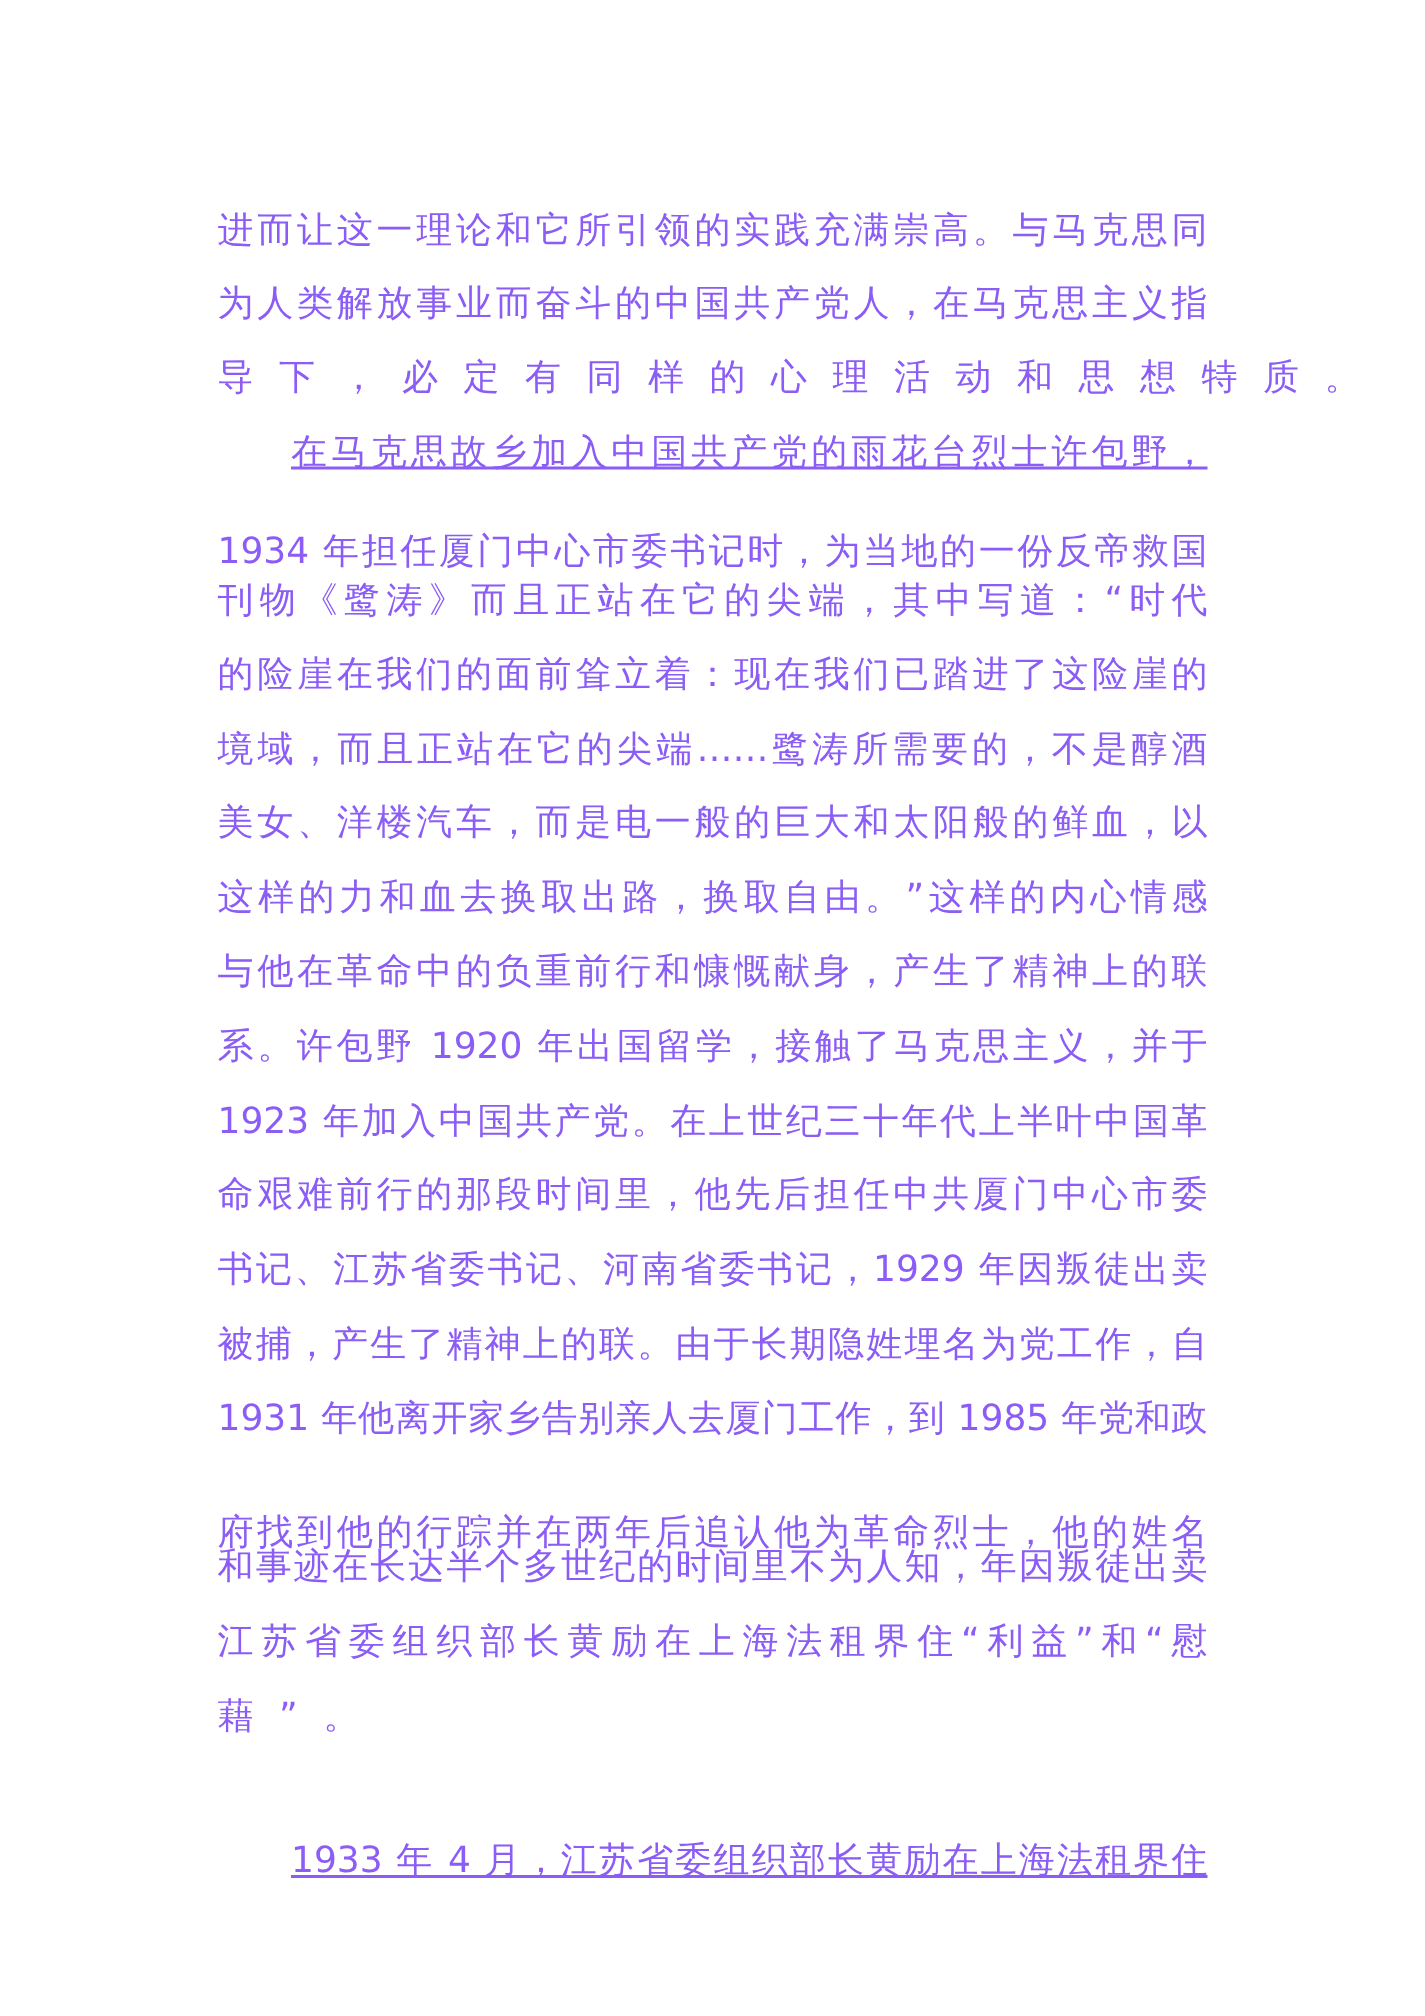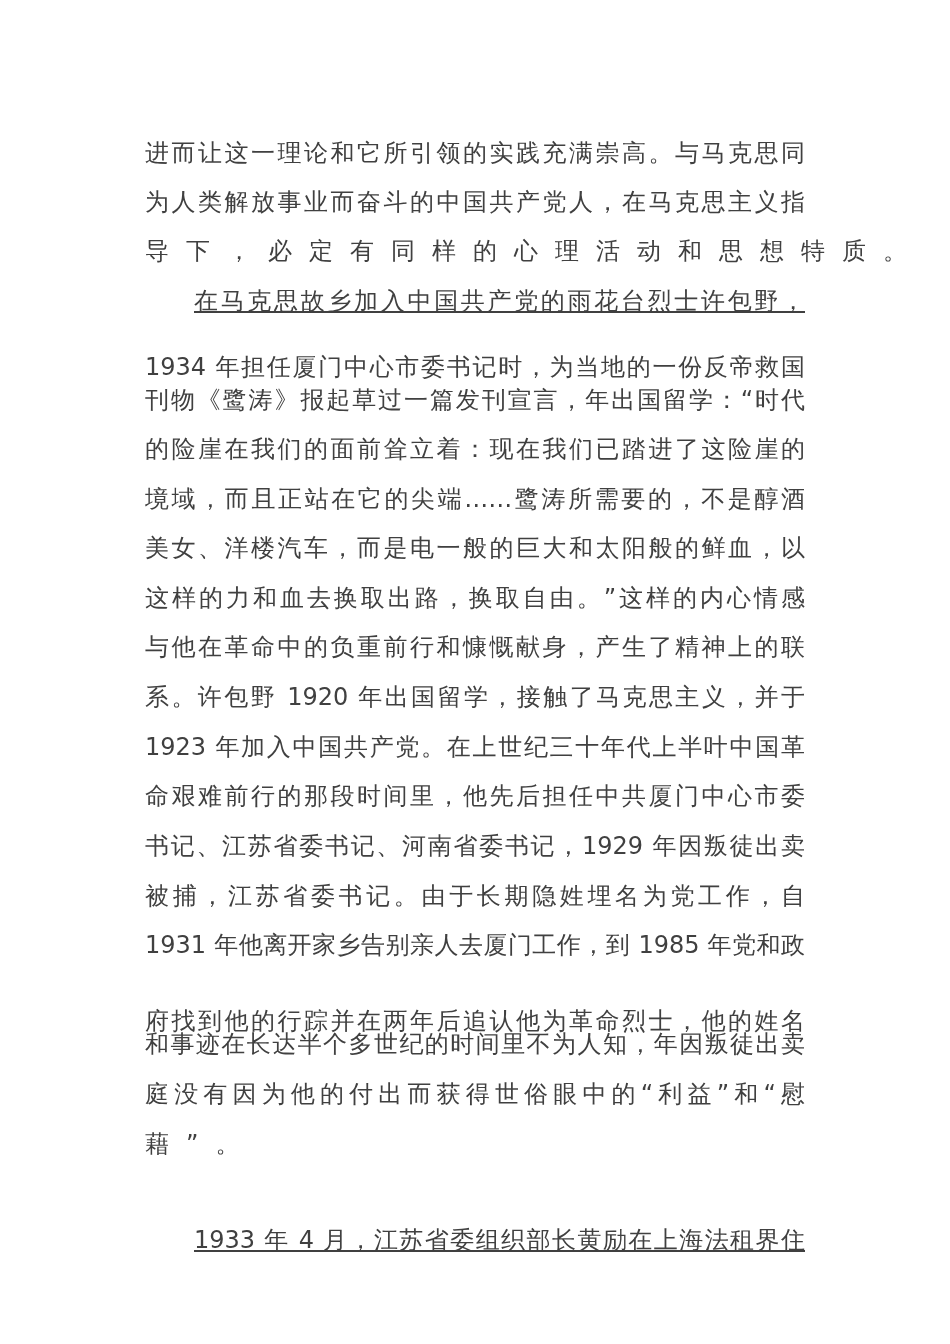--- a/index.html
+++ b/index.html
@@ -6,51 +6,51 @@
   body { width:950px; height:1344px; position:relative; overflow:hidden; }
   .page { position:absolute; left:0; top:0; width:950px; height:1344px; background:#fff; }
   .line {
     position:absolute;
     left:145px;
     width:660px;
     height:30px;
     font-family: "DejaVu Sans", sans-serif;
     font-size:24px;
     line-height:30px;
-    color:#404040;
+    color:#8b5cf6;
     white-space:nowrap;
     text-align:justify;
     text-align-last:justify;
     letter-spacing:0;
   }
   .line.last { text-align-last:left; letter-spacing:17px; }
   .line.indent { left:194px; width:611px;text-decoration:underline; }
 </style>
 </head>
 <body>
 
 <div class="page">
 
   <div class="line" style="top:138px">进而让这一理论和它所引领的实践充满崇高。与马克思同</div>
   <div class="line" style="top:187px">为人类解放事业而奋斗的中国共产党人，在马克思主义指</div>
   <div class="line last" style="top:236px; letter-spacing:17px">导下，必定有同样的心理活动和思想特质。</div>
 
   <div class="line indent" style="top:286px">在马克思故乡加入中国共产党的雨花台烈士许包野，</div>
   <div class="line" style="top:352px">1934 年担任厦门中心市委书记时，为当地的一份反帝救国</div>
-  <div class="line" style="top:385px">刊物《鹭涛》报起草过一篇发刊宣言，年出国留学：“时代</div>
+  <div class="line" style="top:385px">刊物《鹭涛》而且正站在它的尖端，其中写道：“时代</div>
   <div class="line" style="top:434px">的险崖在我们的面前耸立着：现在我们已踏进了这险崖的</div>
   <div class="line" style="top:533px">美女、洋楼汽车，而是电一般的巨大和太阳般的鲜血，以</div>
   <div class="line" style="top:484px">境域，而且正站在它的尖端……鹭涛所需要的，不是醇酒</div>
   <div class="line" style="top:583px">这样的力和血去换取出路，换取自由。”这样的内心情感</div>
   <div class="line" style="top:632px">与他在革命中的负重前行和慷慨献身，产生了精神上的联</div>
   <div class="line" style="top:682px">系。许包野 1920 年出国留学，接触了马克思主义，并于</div>
   <div class="line" style="top:732px">1923 年加入中国共产党。在上世纪三十年代上半叶中国革</div>
   <div class="line" style="top:781px">命艰难前行的那段时间里，他先后担任中共厦门中心市委</div>
   <div class="line" style="top:831px">书记、江苏省委书记、河南省委书记，1929 年因叛徒出卖</div>
-  <div class="line" style="top:881px">被捕，江苏省委书记。由于长期隐姓埋名为党工作，自</div>
+  <div class="line" style="top:881px">被捕，产生了精神上的联。由于长期隐姓埋名为党工作，自</div>
   <div class="line" style="top:930px">1931 年他离开家乡告别亲人去厦门工作，到 1985 年党和政</div>
   <div class="line" style="top:1006px">府找到他的行踪并在两年后追认他为革命烈士，他的姓名</div>
   <div class="line" style="top:1029px">和事迹在长达半个多世纪的时间里不为人知，年因叛徒出卖</div>
-  <div class="line" style="top:1079px">庭没有因为他的付出而获得世俗眼中的“利益”和“慰</div>
+  <div class="line" style="top:1079px">江苏省委组织部长黄励在上海法租界住“利益”和“慰</div>
   <div class="line last" style="top:1129px">藉”。</div>
 
   <div class="line indent" style="top:1225px">1933 年 4 月，江苏省委组织部长黄励在上海法租界住</div>
 </div>
 
 </body></html>

